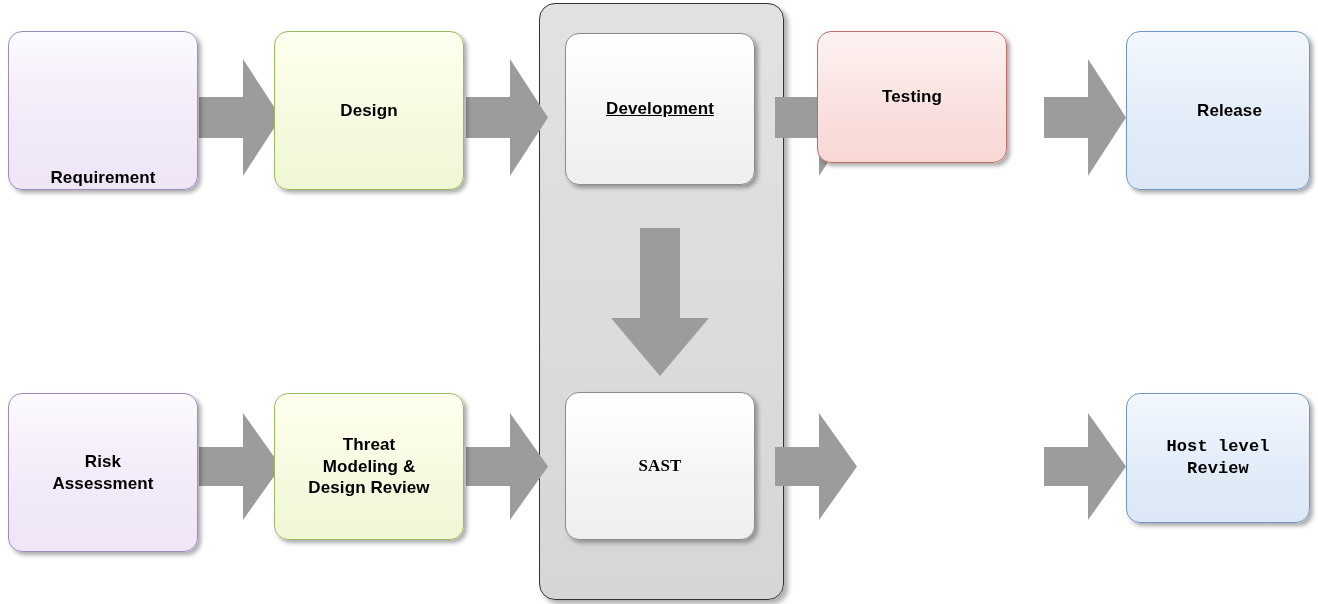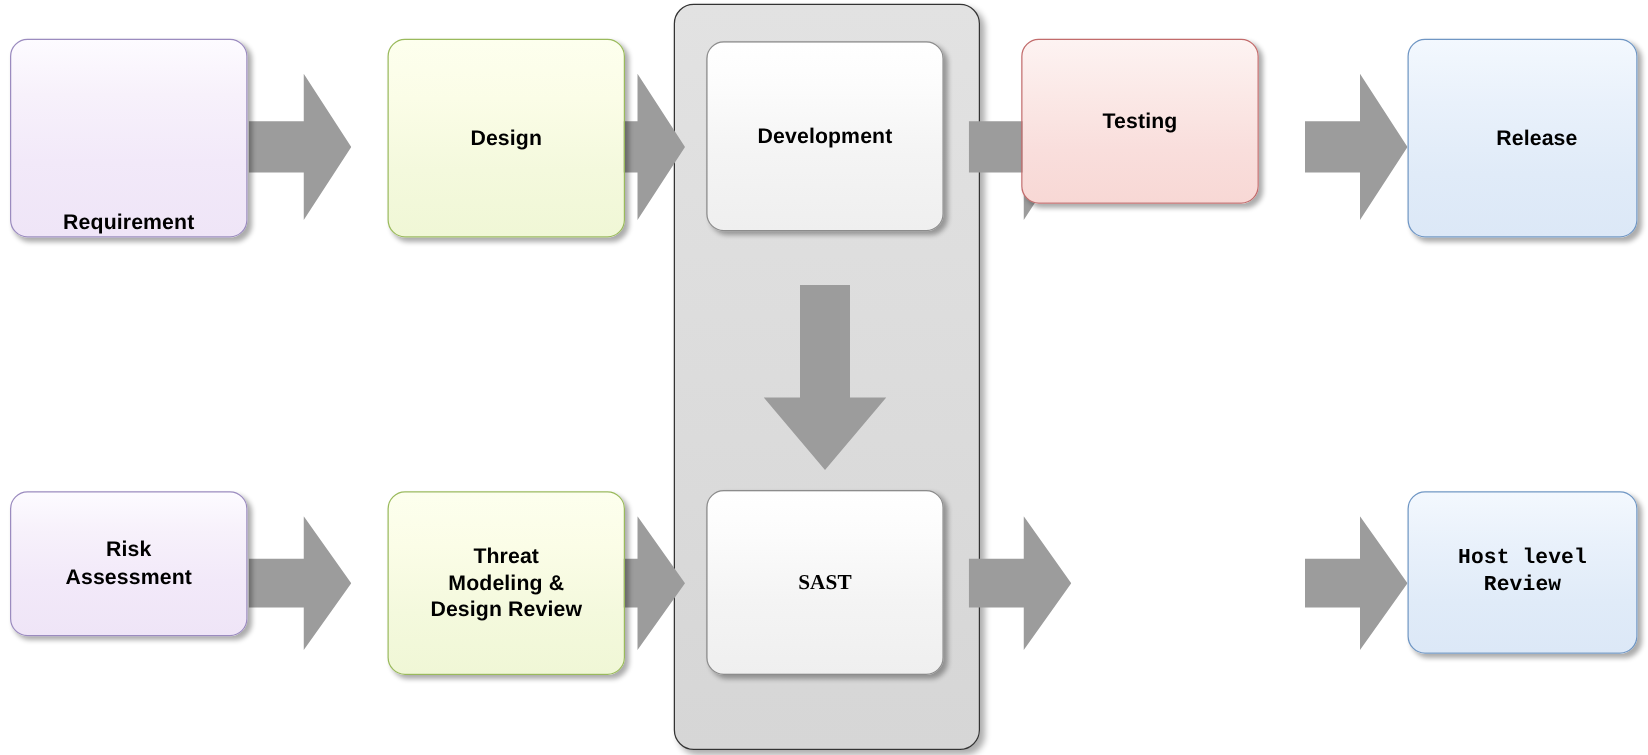--- a/index.html
+++ b/index.html
@@ -41,21 +41,20 @@
 
   
   .n-purple {
     border-color: #9b8bbf;
     background: linear-gradient(to bottom, #fdfbff 0%, #f7f1fb 28%, #f2e9f9 62%, #efe5f7 100%);
   }
   
   .n-green {
     border-color: #9aba5c;
     background: linear-gradient(to bottom, #fdffee 0%, #fbfde7 30%, #f4f9dd 66%, #f0f7d6 100%);
-    margin-left: 36px;
   }
   
   .n-white {
     border-color: #8c8c8c;
     background: linear-gradient(to bottom, #ffffff 0%, #fcfcfc 22%, #f4f4f4 60%, #efefef 100%);
   }
   
   .n-red {
     border-color: #c26b6b;
     background: linear-gradient(to bottom, #fdf3f2 0%, #fbe9e7 32%, #f9dedc 68%, #f8d8d5 100%);
@@ -145,33 +144,33 @@
   </div>
 
   <div class="node n-purple" style="left:8px; top:31px; width:190px; height:159px;align-items:flex-end;">
     <span class="label">Requirement</span>
   </div>
 
   <div class="node n-green" style="left:274px; top:31px; width:190px; height:159px;">
     <span class="label">Design</span>
   </div>
 
-  <div class="node n-white" style="left:565px; top:33px; width:190px; height:152px;">
+  <div class="node n-white" style="left:565px; top:33px; width:190px; height:152px;text-decoration:underline;">
     <span class="label">Development</span>
   </div>
 
   <div class="node n-red" style="left:817px; top:31px; width:190px; height:132px;">
     <span class="label">Testing</span>
   </div>
 
   <div class="node n-blue" style="left:1126px; top:31px; width:184px; height:159px;padding-left:23px;">
     <span class="label">Release</span>
   </div>
 
-  <div class="node n-purple" style="left:8px; top:393px; width:190px; height:116px;">
+  <div class="node n-purple" style="left:8px; top:393px; width:190px; height:159px;">
     <span class="label">Risk<br>Assessment</span>
   </div>
 
   <div class="node n-green" style="left:274px; top:393px; width:190px; height:147px;">
     <span class="label">Threat<br>Modeling &amp;<br>Design Review</span>
   </div>
 
   <div class="node n-white" style="left:565px; top:392px; width:190px; height:148px;font-family:Liberation Serif, serif;">
     <span class="label">SAST</span>
   </div>

